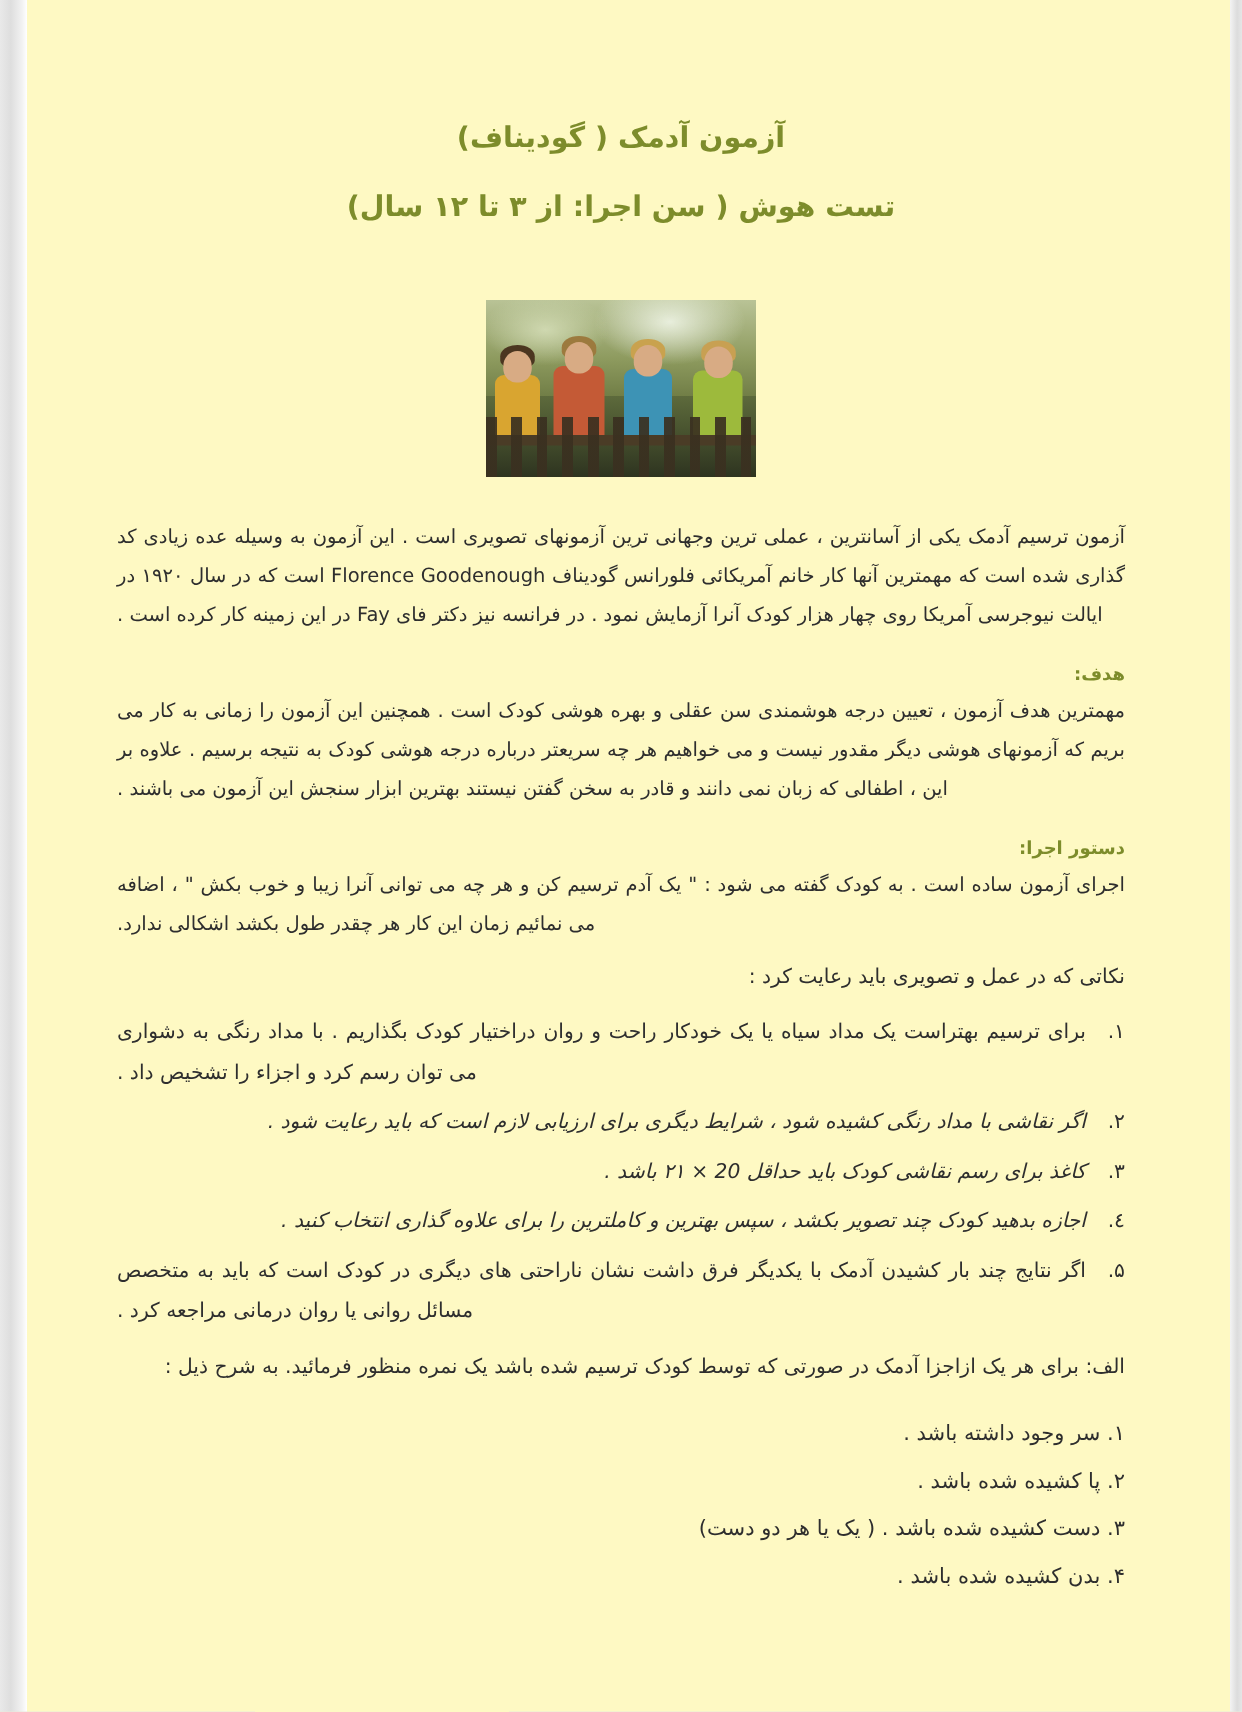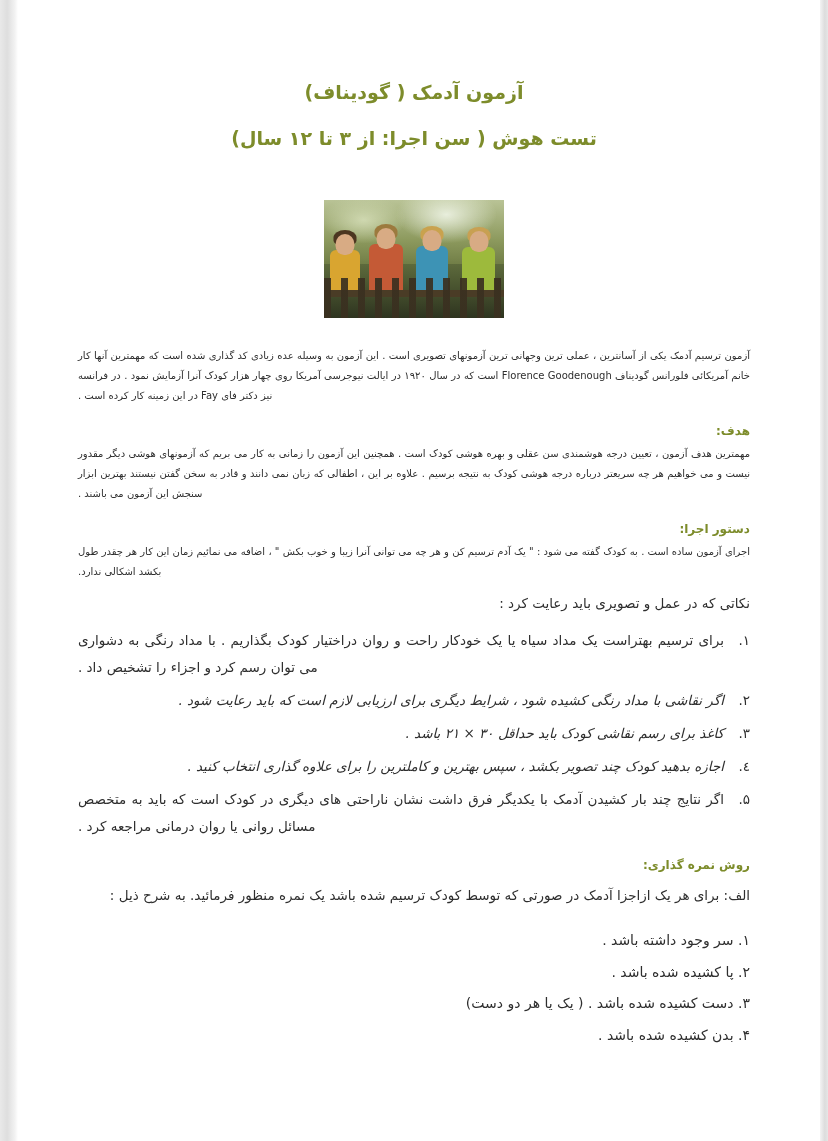--- a/index.html
+++ b/index.html
@@ -16,21 +16,21 @@
     font-family: "DejaVu Sans", "Liberation Sans", sans-serif;
   }
 
   
   .page {
     position: absolute;
     top: 0;
     left: 18px;
     width: 802px;
     height: 1141px;
-    background: #ffffff;
+    background: #fef9c3;
     box-sizing: border-box;
     padding: 0;
     direction: rtl;
   }
   .page-edge-left {
     position: absolute;
     top: 0; left: 0;
     width: 18px; height: 1141px;
     background: linear-gradient(to left, #ffffff 0%, #f2f2f2 18%, #dedede 60%, #e9e9e9 100%);
   }
@@ -121,21 +121,21 @@
   .kid-2 { left: 45px; width: 34px; height: 50px; background: #c45a36; }
   .kid-2 .hair { background: #9c7a3e; }
   .kid-3 { left: 92px; width: 32px; height: 48px; background: #3d93b5; }
   .kid-3 .hair { background: #c9a24e; }
   .kid-4 { left: 138px; width: 33px; height: 47px; background: #9dba3c; }
   .kid-4 .hair { background: #c8a052; }
 
   
   .para {
     color: #2e2e2e;
-    font-size: 10px;
+    font-size: 13px;
     line-height: 2.0;
     text-align: justify;
     text-align-last: left;
     margin: 0;
     direction: rtl;
   }
   .para.first { margin-top: 24px; }
 
   .section-head {
     color: #7d8c2b;
@@ -267,33 +267,32 @@
       <li>
         <span class="marker">۱.</span>
         <span class="txt">برای ترسیم بهتراست یک مداد سیاه  یا یک خودکار راحت و روان دراختیار کودک بگذاریم . با مداد رنگی به دشواری می توان رسم کرد و اجزاء را تشخیص داد .</span>
       </li>
       <li class="one-line">
         <span class="marker">۲.</span>
         <span class="txt">اگر نقاشی با مداد رنگی کشیده شود ، شرایط دیگری برای ارزیابی لازم است که باید رعایت شود .</span>
       </li>
       <li class="one-line">
         <span class="marker">۳.</span>
-        <span class="txt">کاغذ برای رسم نقاشی کودک باید حداقل ۳۰ × ۲۱  باشد .</span>
+        <span class="txt">کاغذ برای رسم نقاشی کودک باید حداقل 20 × ۲۱  باشد .</span>
       </li>
       <li class="one-line">
         <span class="marker">٤.</span>
         <span class="txt">اجازه بدهید کودک چند تصویر بکشد ، سپس  بهترین و کاملترین را برای علاوه گذاری انتخاب کنید .</span>
       </li>
       <li>
         <span class="marker">۵.</span>
         <span class="txt">اگر نتایج چند بار کشیدن آدمک با یکدیگر فرق داشت نشان ناراحتی های دیگری در کودک است که باید به متخصص مسائل روانی یا روان درمانی مراجعه کرد .</span>
       </li>
     </ol>
 
-    <h3 class="section-head">روش نمره گذاری:</h3>
 
     <p class="alef-line">الف: برای هر یک ازاجزا آدمک در صورتی که توسط کودک ترسیم شده باشد یک نمره منظور فرمائید. به شرح ذیل :</p>
 
     <ul class="score-list">
       <li>۱. سر وجود داشته باشد .</li>
       <li>۲. پا کشیده شده باشد .</li>
       <li>۳. دست کشیده شده باشد . ( یک یا هر دو دست)</li>
       <li>۴. بدن کشیده  شده باشد .</li>
 
     </ul>

